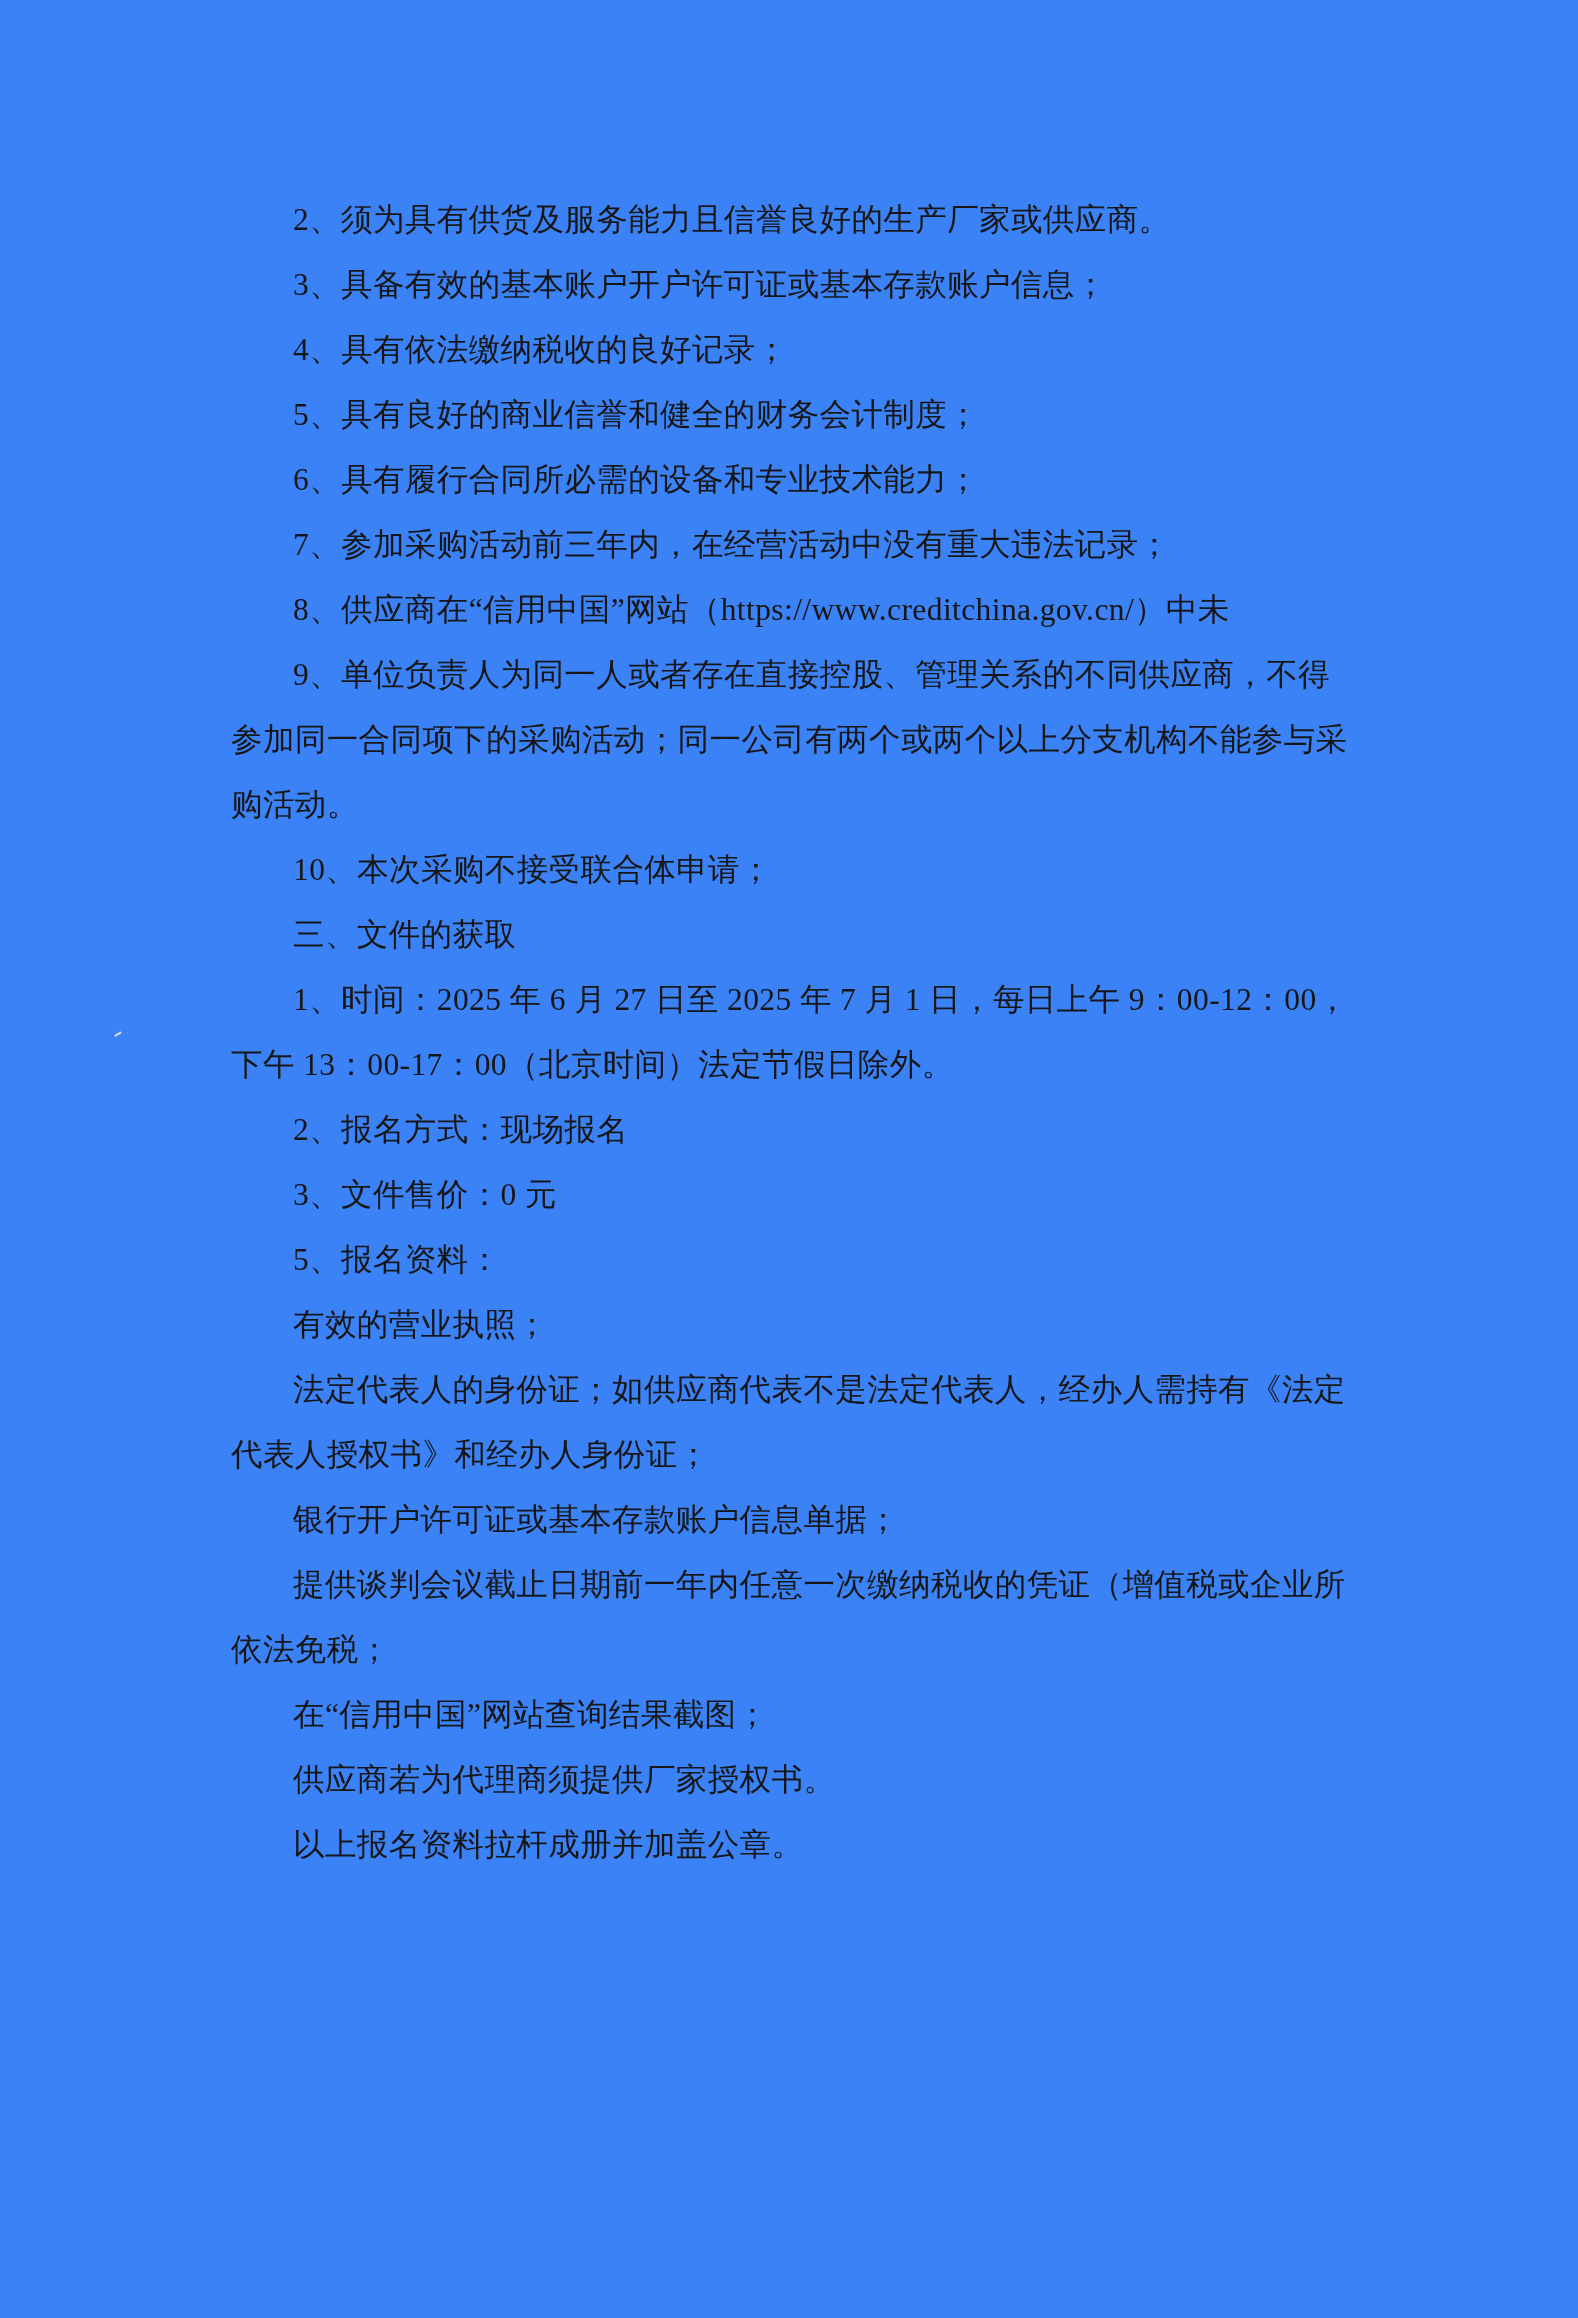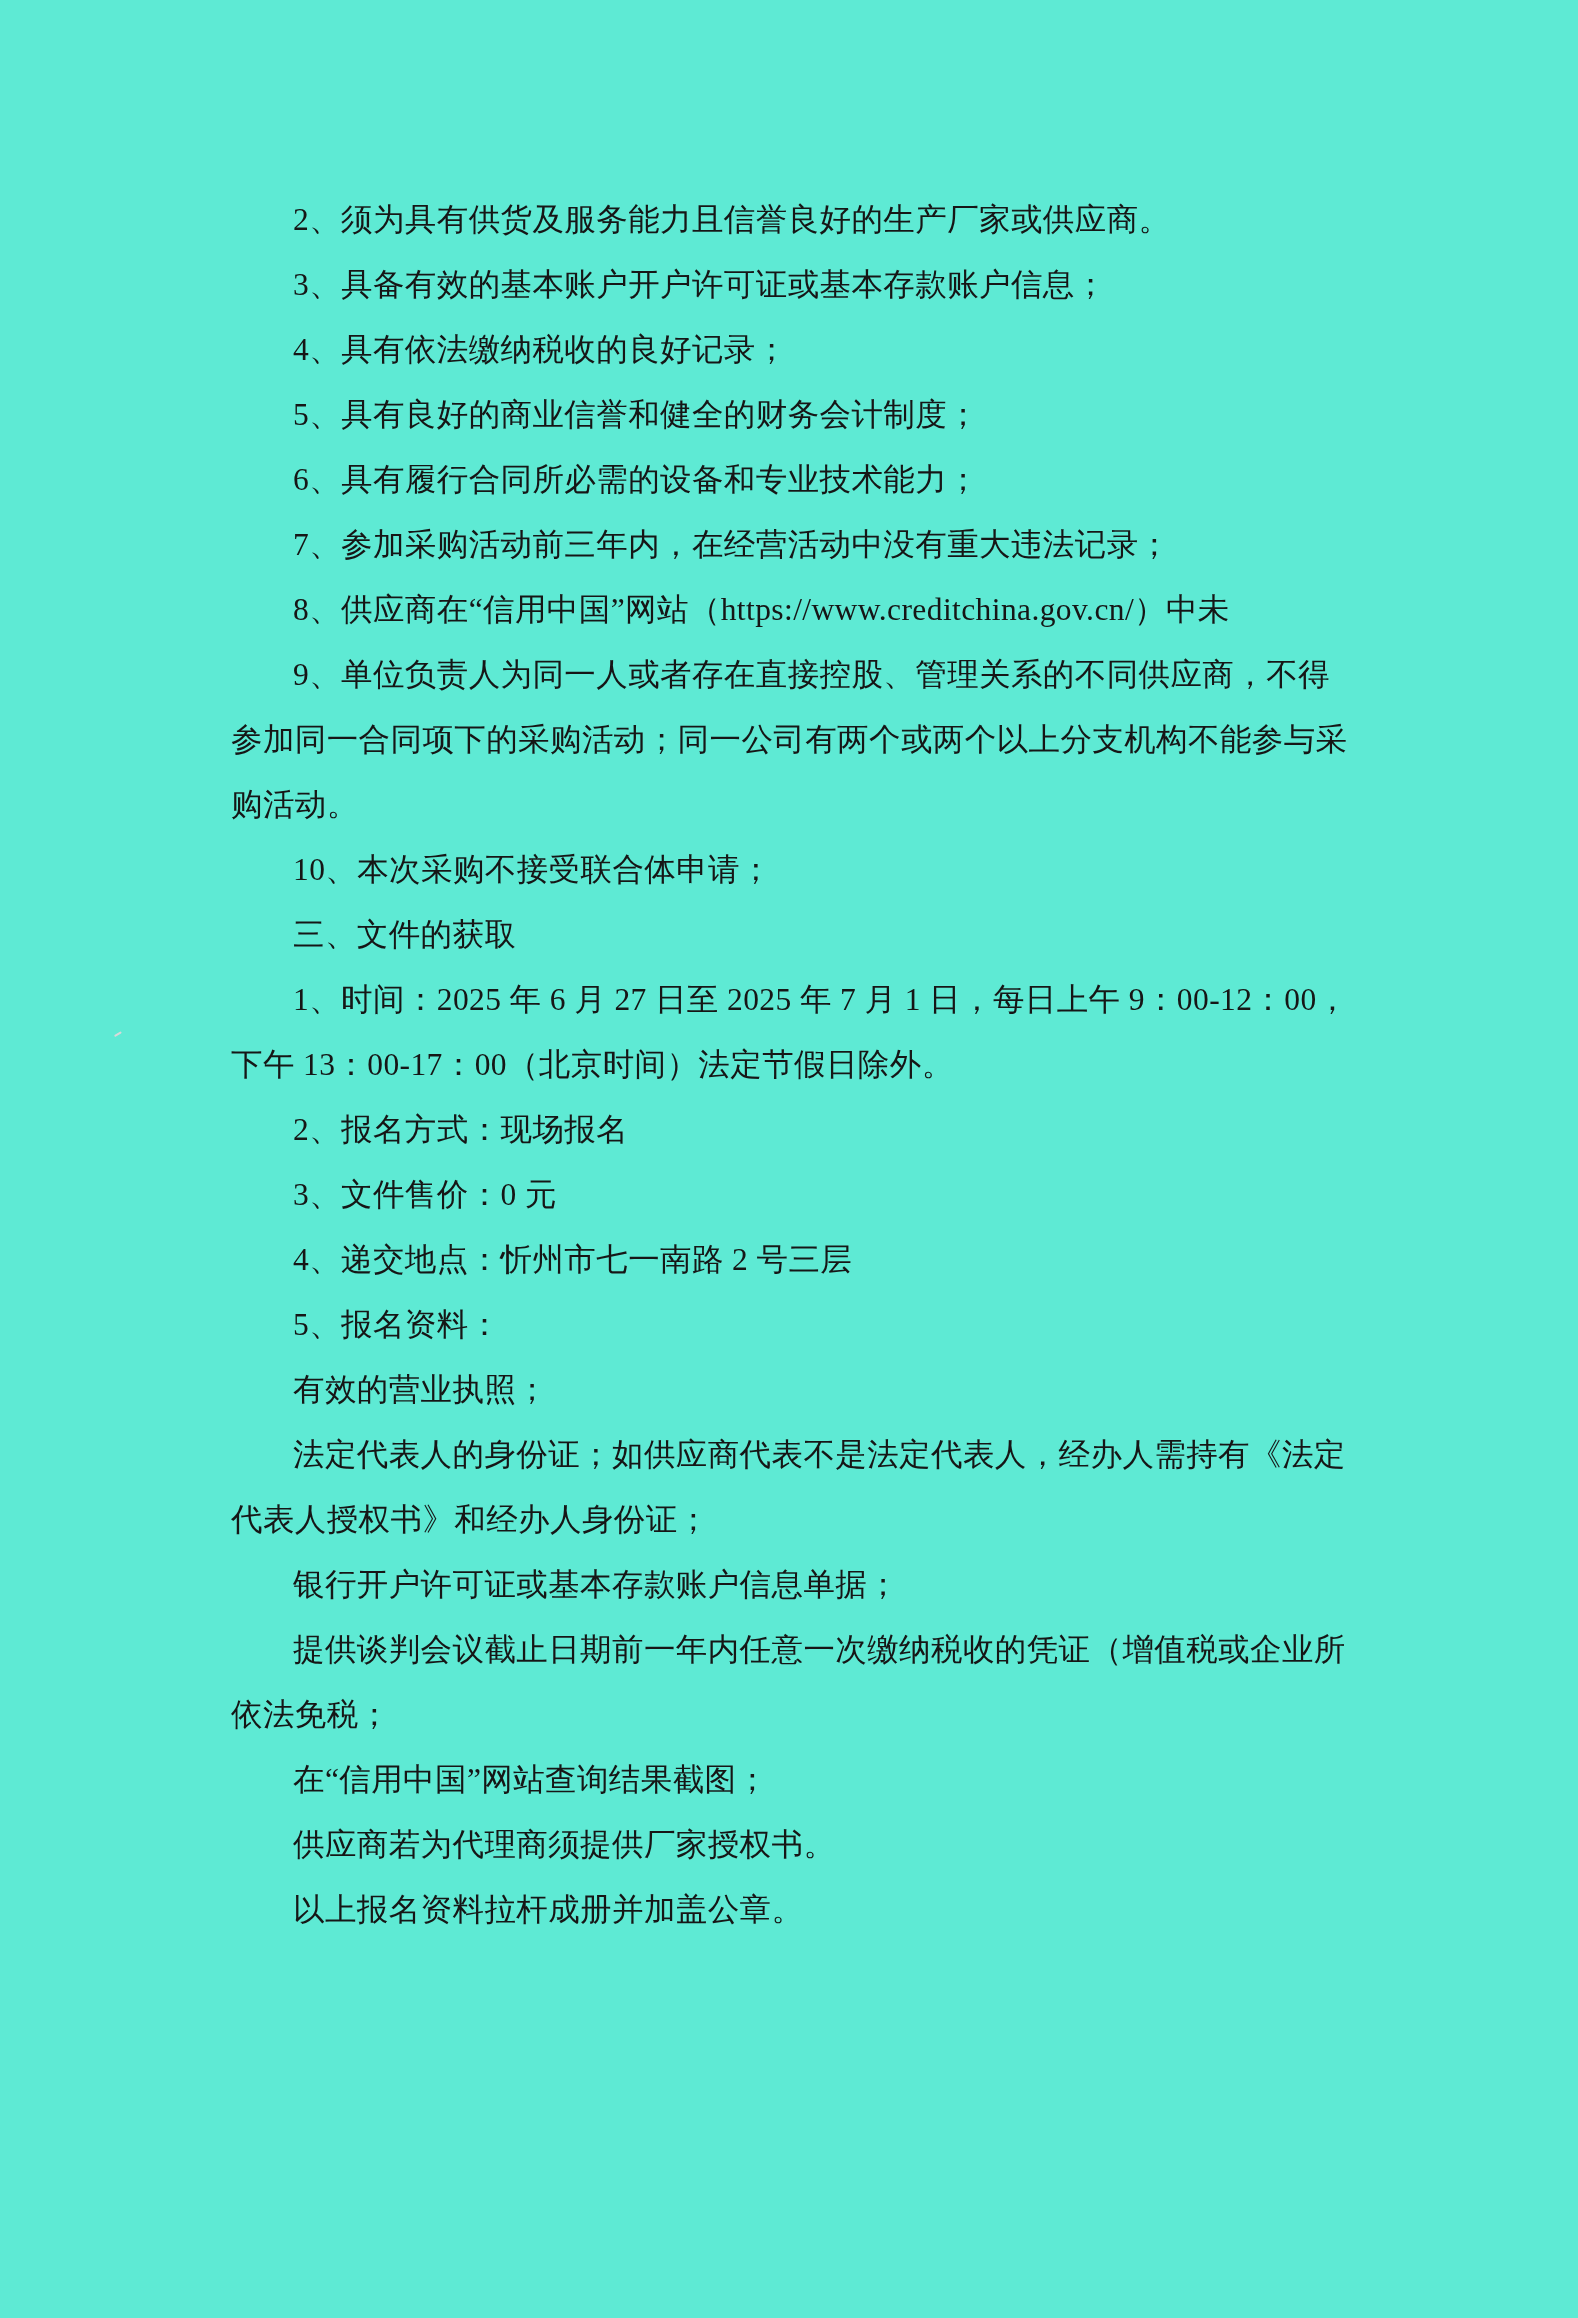--- a/index.html
+++ b/index.html
@@ -4,21 +4,21 @@
 <style>
   html, body {
     margin: 0;
     padding: 0;
     background: #ffffff;
   }
   .page {
     position: relative;
     width: 1579px;
     height: 2319px;
-    background: #5eead4;
+    background: #3b82f6;
     overflow: hidden;
     font-family: "Liberation Serif", "DejaVu Serif", serif;
   }
   .content {
     position: absolute;
     top: 187px;
     left: 0;
     width: 100%;
   }
   .line {
@@ -58,21 +58,20 @@
     <div class="line indent">8、供应商在“信用中国”网站（https://www.creditchina.gov.cn/）中未</div>
     <div class="line indent">9、单位负责人为同一人或者存在直接控股、管理关系的不同供应商，不得</div>
     <div class="line cont">参加同一合同项下的采购活动；同一公司有两个或两个以上分支机构不能参与采</div>
     <div class="line cont">购活动。</div>
     <div class="line indent">10、本次采购不接受联合体申请；</div>
     <div class="line indent bold">三、文件的获取</div>
     <div class="line indent">1、时间：2025 年 6 月 27 日至 2025 年 7 月 1 日，每日上午 9：00-12：00，</div>
     <div class="line cont">下午 13：00-17：00（北京时间）法定节假日除外。</div>
     <div class="line indent">2、报名方式：现场报名</div>
     <div class="line indent">3、文件售价：0 元</div>
-    <div class="line indent">4、递交地点：忻州市七一南路 2 号三层</div>
     <div class="line indent">5、报名资料：</div>
     <div class="line indent">有效的营业执照；</div>
     <div class="line indent">法定代表人的身份证；如供应商代表不是法定代表人，经办人需持有《法定</div>
     <div class="line cont">代表人授权书》和经办人身份证；</div>
     <div class="line indent">银行开户许可证或基本存款账户信息单据；</div>
     <div class="line indent">提供谈判会议截止日期前一年内任意一次缴纳税收的凭证（增值税或企业所</div>
     <div class="line cont">依法免税；</div>
     <div class="line indent">在“信用中国”网站查询结果截图；</div>
     <div class="line indent">供应商若为代理商须提供厂家授权书。</div>
     <div class="line indent bold">以上报名资料拉杆成册并加盖公章。</div>

